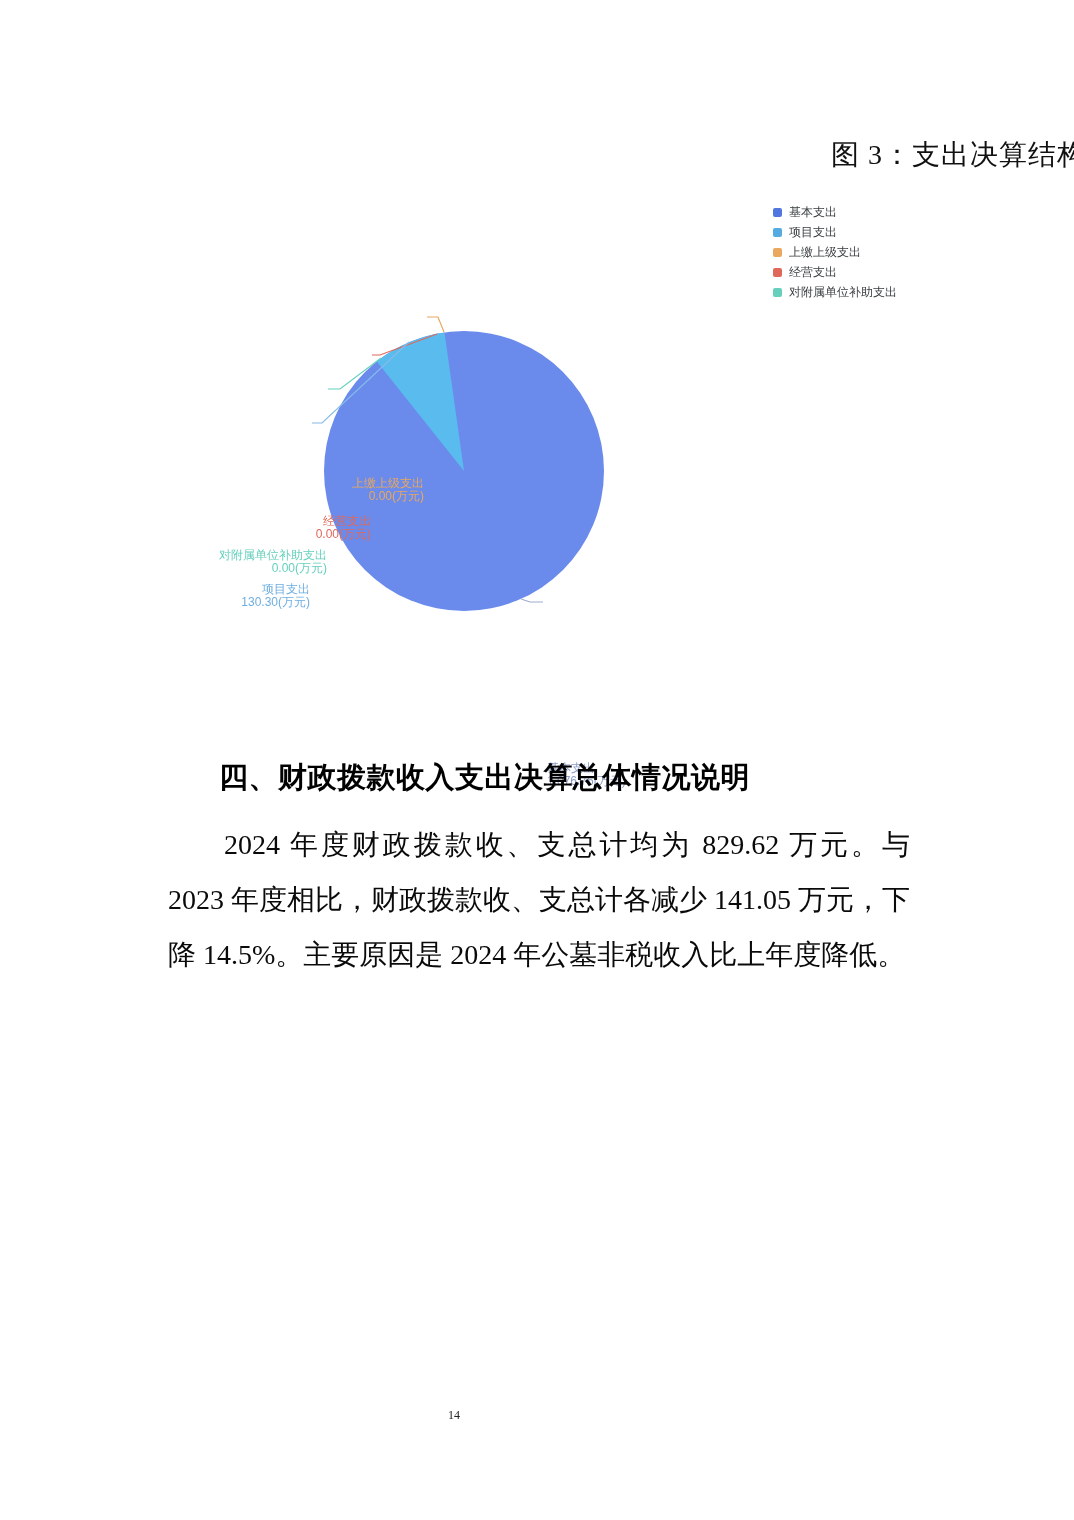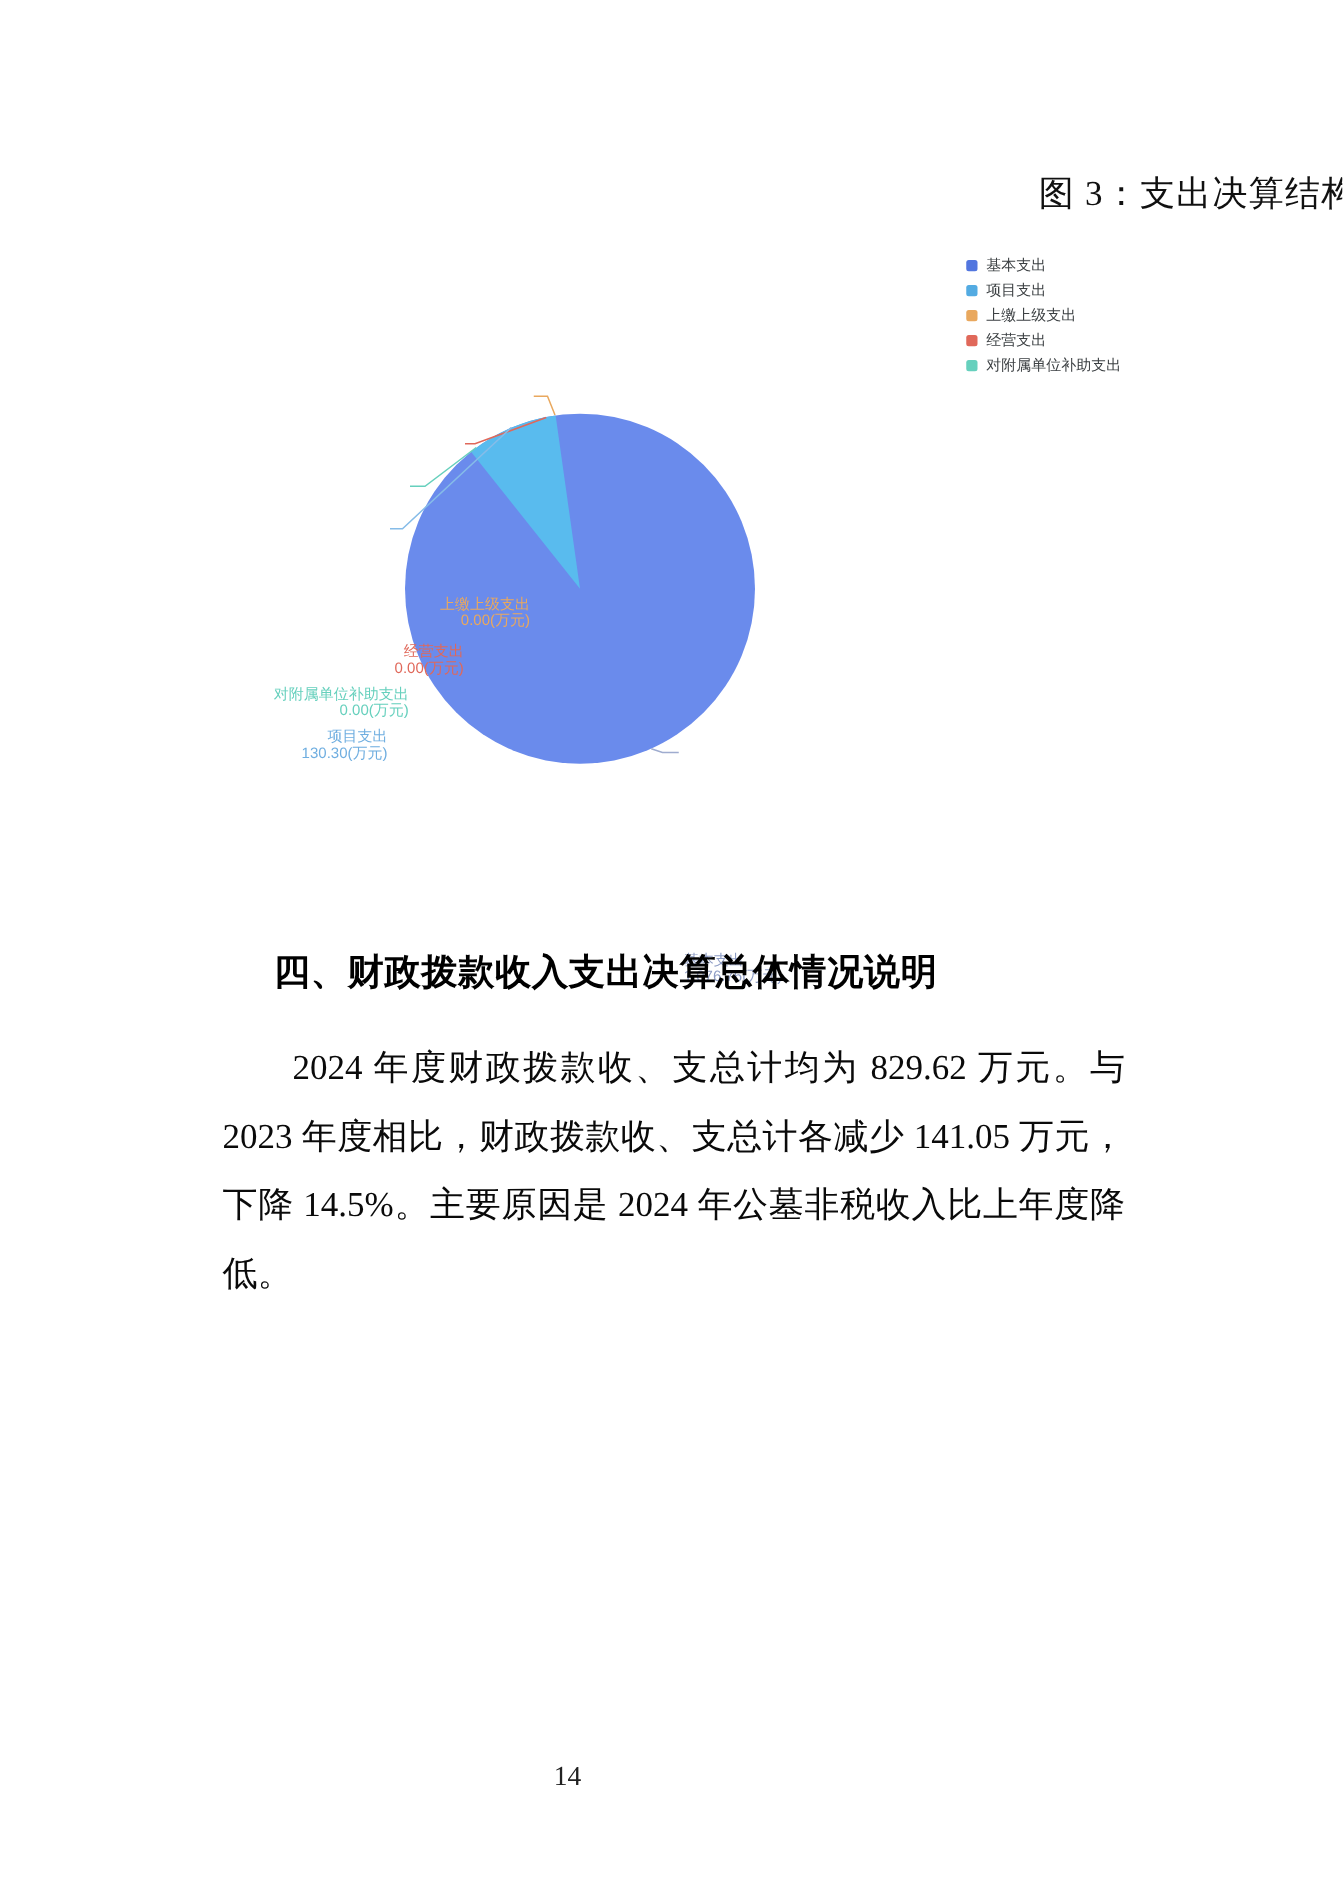--- a/index.html
+++ b/index.html
@@ -42,24 +42,24 @@
   .heading {
     position:absolute; top:758px; left:165px; width:760px;
     font-family:Liberation Sans, sans-serif;
     font-weight:700; font-size:29px; color:#000; text-indent:54px; letter-spacing:0.5px;
   }
   .bodytext {
     position:absolute; top:814px; left:165px; width:748px;
     font-size:28px; line-height:55px; color:#0a0a0a;
     text-align:justify; text-justify:inter-character;
   }
-  .bodytext p { margin:13px; text-indent:2em; }
+  .bodytext p { margin:3px; text-indent:2em; }
   .pagenum {
     position:absolute; top:1408px; left:0; width:908px; text-align:center;
-    font-size:22px; color:#222;
+    font-size:12px; color:#222;
   }
 </style>
 </head>
 <body>
 
 <div class="page">
 
   <div class="fig-title">图 3：支出决算结构</div>
 
   <div class="chart">

